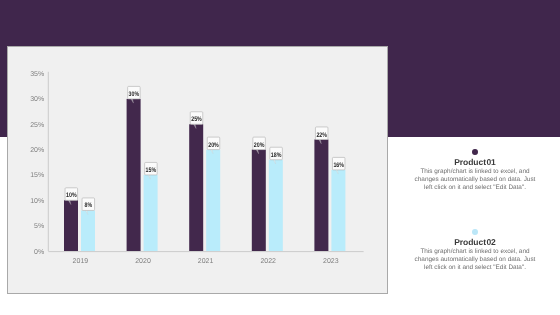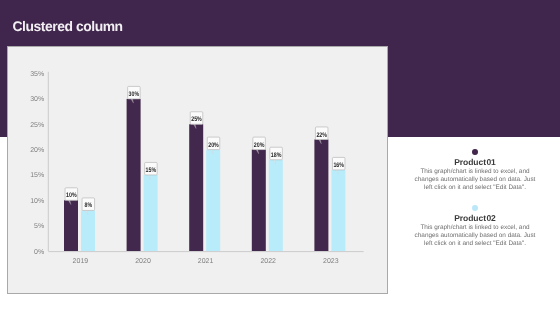--- a/index.html
+++ b/index.html
@@ -10,33 +10,32 @@
   .band{position:absolute;left:0;top:0;width:560px;height:137px;background:#40264C;}
   .title{position:absolute;left:12.5px;top:18.2px;font-size:13.9px;font-weight:bold;color:#F2EFF3;letter-spacing:-0.45px;}
   .card{position:absolute;left:7px;top:46px;width:379px;height:246px;background:#F0F0F0;border:1px solid #A9A9A9;}
   .chart{position:absolute;left:0;top:0;width:379px;height:246px;}
   .ytick{font-family:"Liberation Sans",sans-serif;font-size:7px;fill:#808080;-webkit-font-smoothing:antialiased;}
   .xtick{font-family:"Liberation Sans",sans-serif;font-size:7px;fill:#808080;-webkit-font-smoothing:antialiased;}
   .dlabel{font-family:"Liberation Sans",sans-serif;font-size:6.6px;fill:#262626;font-weight:bold;-webkit-font-smoothing:antialiased;}
   .axis{stroke:#C4C4C4;stroke-width:.85;fill:none;}
   .legend{position:absolute;left:405px;top:148px;width:140px;text-align:center;}
   .legend-item{position:relative;}
-  .legend-item + .legend-item{margin-top:13px;}
+  .legend-item + .legend-item{margin-top:37px;}
   .dot{display:block;width:5.8px;height:5.8px;border-radius:50%;margin:0.8px auto 2.1px;}
   .dot1{background:#42284C;}
   .dot2{background:#BCE7F8;}
   .leg-title{font-size:8.5px;font-weight:bold;color:#3A3A3A;letter-spacing:-.05px;word-spacing:-1.8px;margin-bottom:1.4px;}
   .leg-body{font-size:6.4px;color:#6E6E6E;line-height:7.9px;}
 </style>
 </head>
 <body>
 
 <div class="slide">
   <div class="band"></div>
-  <div class="title">Clustered column</div>
   <div class="card">
     <svg class="chart" viewBox="0 0 379 246">
         <text x="36.199999999999996" y="206.5" text-anchor="end" class="ytick">0%</text>
         <text x="36.199999999999996" y="181.15" text-anchor="end" class="ytick">5%</text>
         <text x="36.199999999999996" y="155.8" text-anchor="end" class="ytick">10%</text>
         <text x="36.199999999999996" y="130.45" text-anchor="end" class="ytick">15%</text>
         <text x="36.199999999999996" y="105.10000000000001" text-anchor="end" class="ytick">20%</text>
         <text x="36.199999999999996" y="79.75000000000001" text-anchor="end" class="ytick">25%</text>
         <text x="36.199999999999996" y="54.400000000000006" text-anchor="end" class="ytick">30%</text>
         <text x="36.199999999999996" y="29.05000000000001" text-anchor="end" class="ytick">35%</text>

